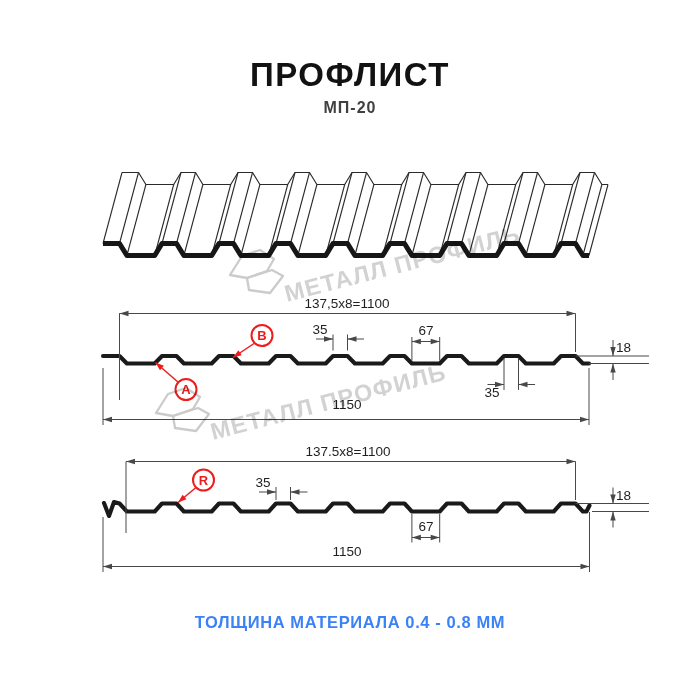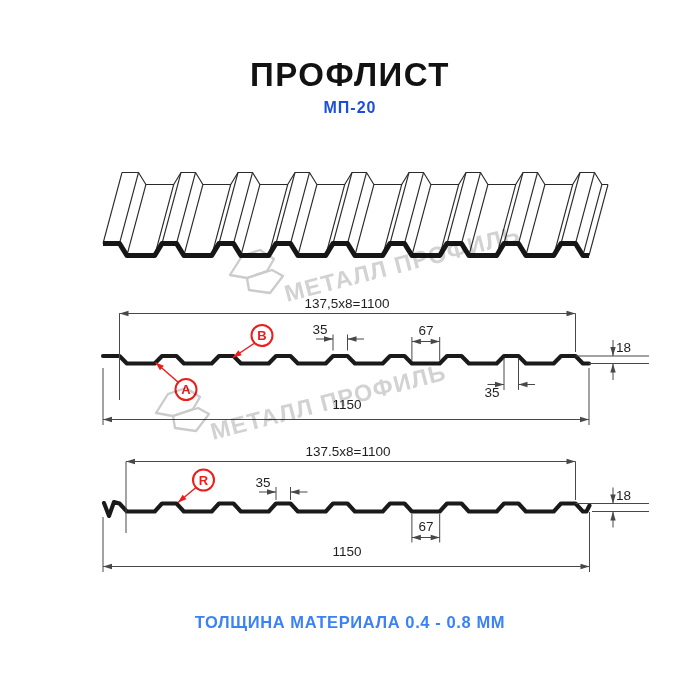--- a/index.html
+++ b/index.html
@@ -1,20 +1,20 @@
 <!DOCTYPE html>
 <html><head>
 <meta charset="utf-8">
 <style>
   html,body{margin:0;padding:0;background:#ffffff;}
   #page{position:relative;width:700px;height:700px;background:#ffffff;overflow:hidden;
         font-family:"Liberation Sans",sans-serif;padding-left:28px;}
   .center-text{position:absolute;left:0;width:700px;text-align:center;}
   #title{top:56px;font-size:33px;font-weight:800;letter-spacing:1.5px;color:#121212;}
-  #subtitle{top:99px;font-size:16px;font-weight:700;letter-spacing:1px;color:#1d4ed8;}
+  #subtitle{top:99px;font-size:16px;font-weight:700;letter-spacing:1px;color:#404040;}
   #footer{top:613px;font-size:16.5px;font-weight:600;letter-spacing:.6px;color:#3b82f6;}
   #drawing{position:absolute;left:0;top:0;}
   .wm{mix-blend-mode:multiply;}
 </style>
 </head>
 <body>
 <div id="page">
 
 <div id="title" class="center-text">ПРОФЛИСТ</div>
 <div id="subtitle" class="center-text">МП-20</div>

